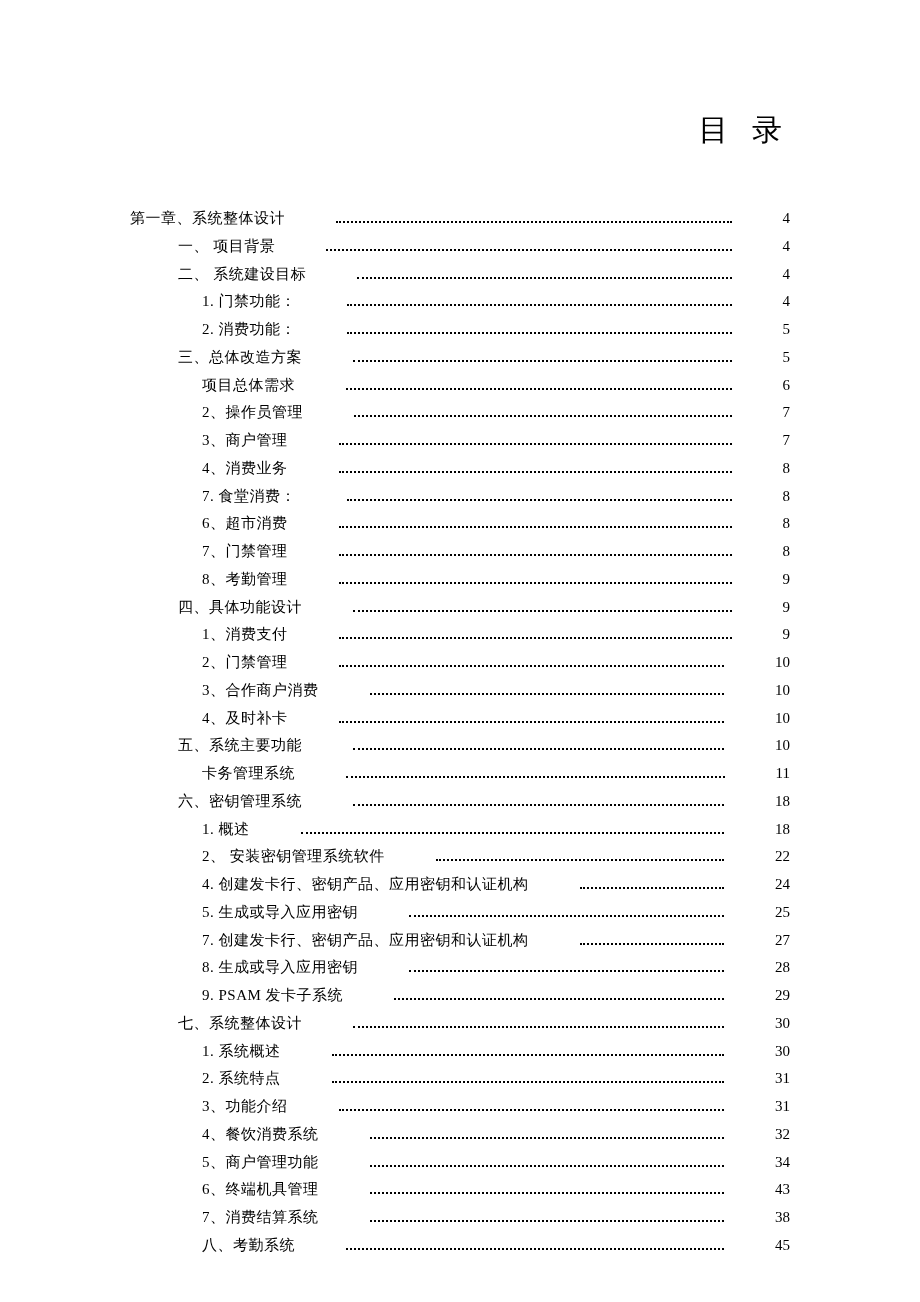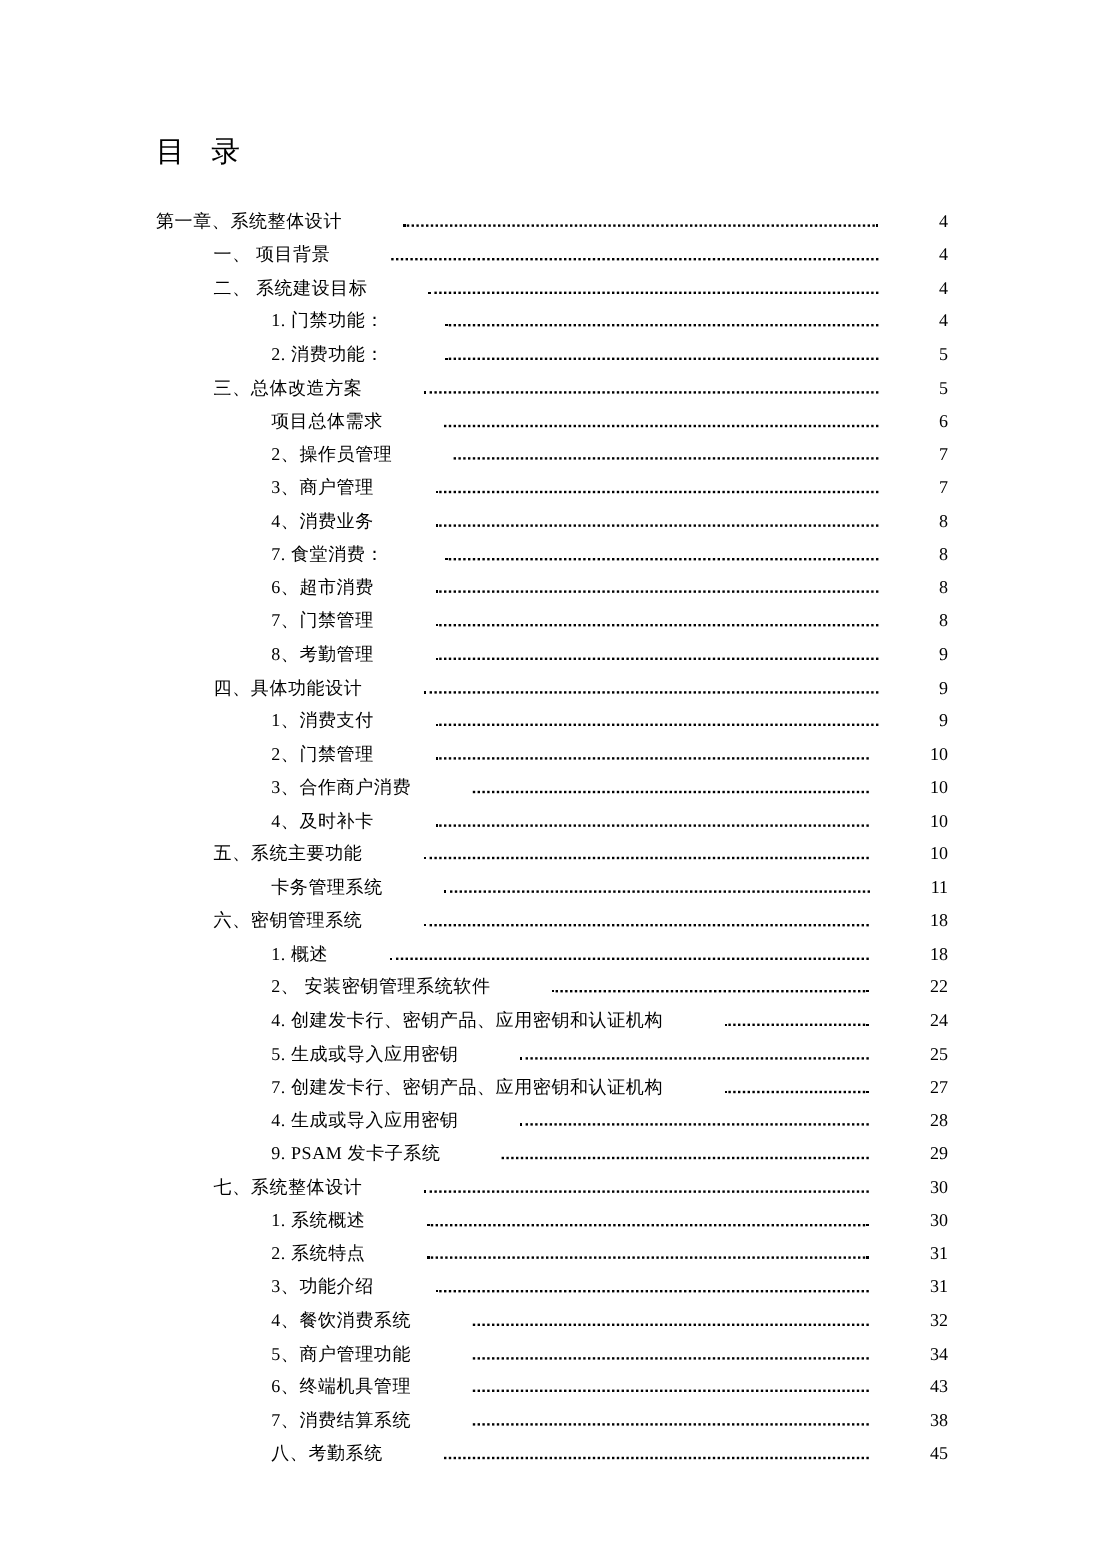--- a/index.html
+++ b/index.html
@@ -6,25 +6,25 @@
     body {
       width: 920px;
       height: 1302px;
       background: #fff;
       font-family: "SimSun", "宋体", serif;
       color: #000;
       padding: 110px 130px 100px 130px;
       font-size: 15px;
     }
     .title {
-      text-align: left;
-      font-size: 24px;
+      text-align: right;
+      font-size: 30px;
       font-weight: normal;
       letter-spacing: 8px;
-      margin-bottom: 30px;
+      margin-bottom: 54px;
       font-family: "SimSun", "宋体", serif;
     }
     .toc {
       line-height: 1.85;
     }
     .toc-row {
       display: flex;
       align-items: baseline;
       white-space: nowrap;
       gap: 48px;
@@ -38,21 +38,21 @@
       border-bottom: 2px dotted #000;
       margin: 0 3px 4px 3px;
       min-width: 10px;
       height: 0.8em;
     }
     .toc-page {
       flex: 0 0 auto;
     }
     .lvl-0 { margin-left: 0; }
     .lvl-1 { margin-left: 48px; }
-    .lvl-2 { margin-left: 96px; }
+    .lvl-2 { margin-left: 72px; }
   </style>
 </head>
 <body>
 
 <h1 class="title">目 录</h1>
 
 <div class="toc" id="toc-container">
     <div class="toc-row lvl-0">
       <span class="toc-label">第一章、系统整体设计</span>
       <span class="toc-dots"></span>
@@ -182,21 +182,21 @@
       <span class="toc-label">5. 生成或导入应用密钥</span>
       <span class="toc-dots"></span>
       <span class="toc-page">25</span>
     </div>
     <div class="toc-row lvl-2">
       <span class="toc-label">7. 创建发卡行、密钥产品、应用密钥和认证机构</span>
       <span class="toc-dots"></span>
       <span class="toc-page">27</span>
     </div>
     <div class="toc-row lvl-2">
-      <span class="toc-label">4. 生成或导入应用密钥</span>
+      <span class="toc-label">8. 生成或导入应用密钥</span>
       <span class="toc-dots"></span>
       <span class="toc-page">28</span>
     </div>
     <div class="toc-row lvl-2">
       <span class="toc-label">9. PSAM 发卡子系统</span>
       <span class="toc-dots"></span>
       <span class="toc-page">29</span>
     </div>
     <div class="toc-row lvl-1">
       <span class="toc-label">七、系统整体设计</span>

